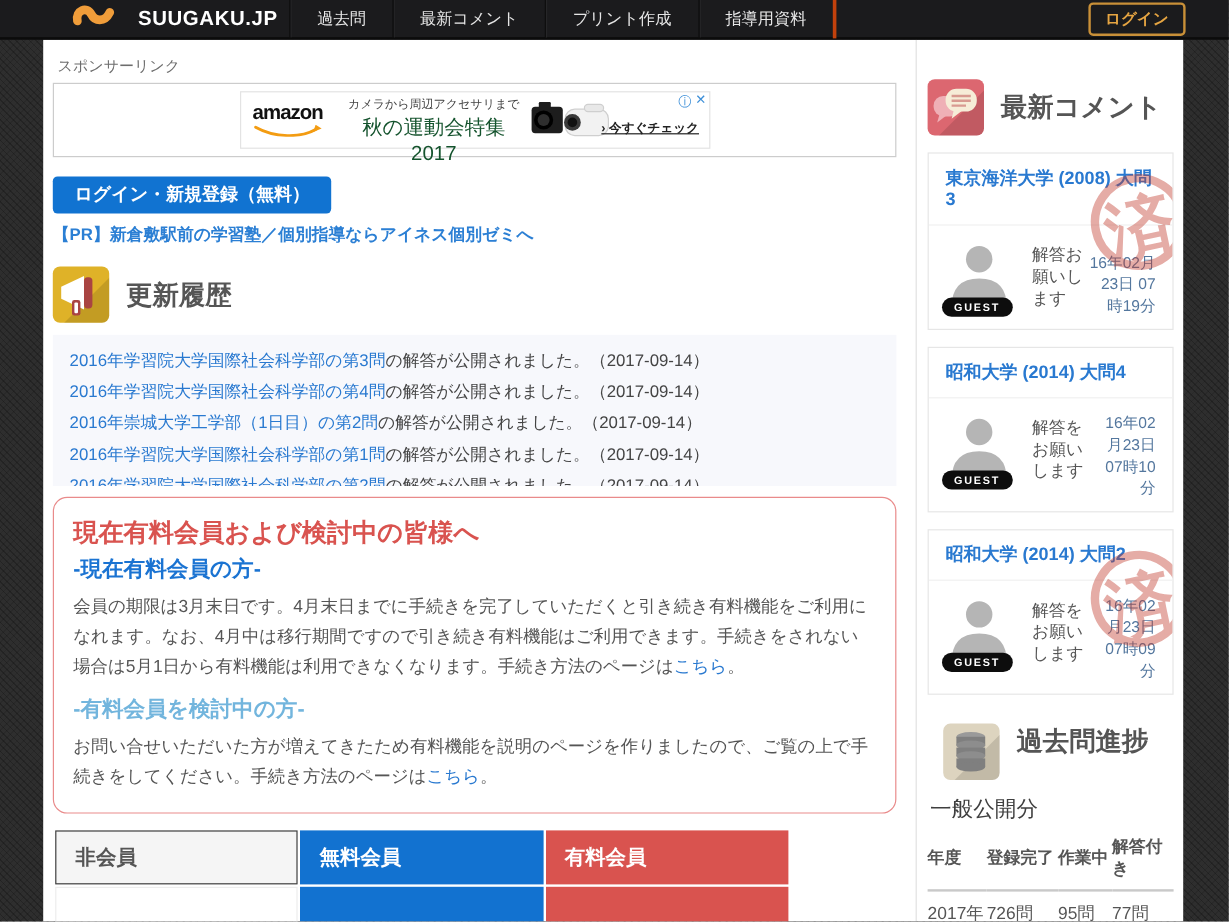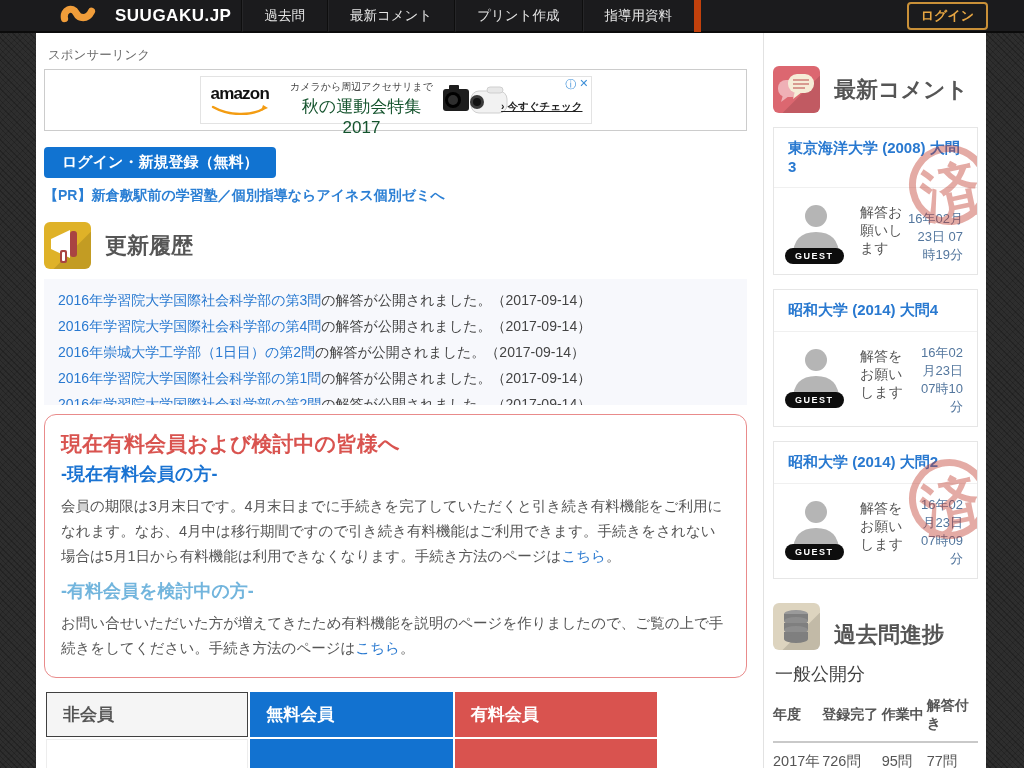--- a/index.html
+++ b/index.html
@@ -20,21 +20,21 @@
     display:flex; align-items:center; z-index:20;
   }
   .logo { display:flex; align-items:center; margin-left:60px; gap:19px; }
   .logo-text { color:#fff; font-weight:bold; font-size:17px; letter-spacing:0.5px; }
   .nav-menu { display:flex; height:33px; margin-left:10px; }
   .nav-item {
     color:#e6e6e6; font-size:13.5px; line-height:33px; padding:0 22px;
     border-left:1px solid #0e0e0e; box-shadow:inset 1px 0 0 rgba(255,255,255,0.05);
     cursor:pointer;
   }
-  .nav-item:last-child { border-right:7px solid #c2410c; }
+  .nav-item:last-child { border-right:3px solid #c2410c; }
   .nav-login {
     margin-left:auto; margin-right:36px;
     border:2px solid #c99038; border-radius:4px; color:#e6a542;
     font-size:13px; font-weight:bold; padding:3px 12px; cursor:pointer;
     background:transparent;
   }
 
   
   .page {
     position:absolute; top:33px; left:36px; width:950px; height:735px;
@@ -127,21 +127,21 @@
   .cc-right { flex:1; margin-left:12px; display:flex; }
   .cc-text { font-size:14px; color:#555; margin-top:4px; }
   .cc-time { margin-top:auto; text-align:right; font-size:13px; color:#54779e; }
   .stamp {
     position:absolute; top:17px; right:-12px; width:80px; height:80px;
     border:7px solid #c0392b; border-radius:50%; color:#c0392b;
     font-size:58px; font-weight:bold; line-height:80px; text-align:center;
     transform:rotate(-12deg); opacity:0.42; pointer-events:none;
   }
 
-  .progress-header { display:flex; align-items:flex-end; margin-top:24px; }
+  .progress-header { display:flex; align-items:flex-start; margin-top:24px;margin-left:13px; }
   .progress-sub { font-size:18px; color:#3f3f3f; margin:12px 0 0 2px; }
   .progress-table { width:100%; border-collapse:collapse; margin-top:2px; }
   .progress-table th {
     text-align:left; font-size:14px; font-weight:bold; color:#555;
     padding:9px 0 8px; border-bottom:2px solid #c9c9c9;
   }
   .progress-table td {
     font-size:14.5px; color:#555; padding:9px 0; border-bottom:1px solid #e3e3e3;
   }
   .col-year { width:24%; } .col-reg { width:29%; } .col-wip { width:22%; } .col-ans { width:25%; }

